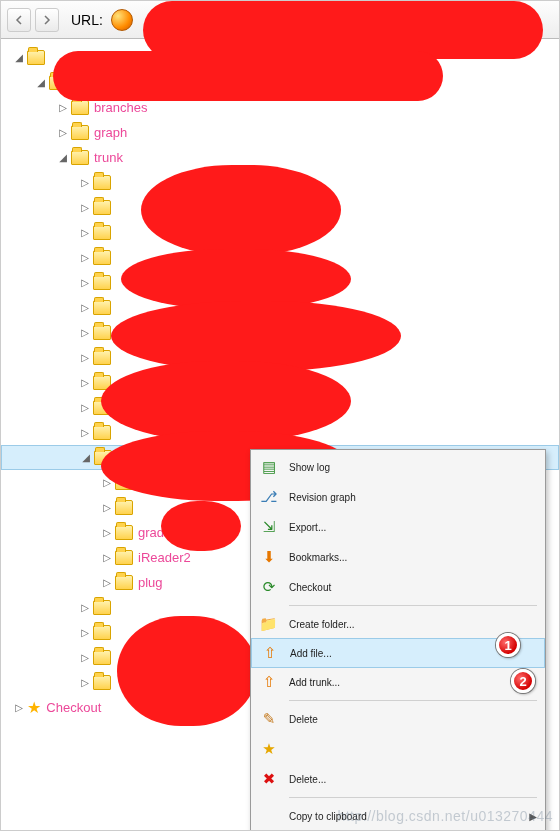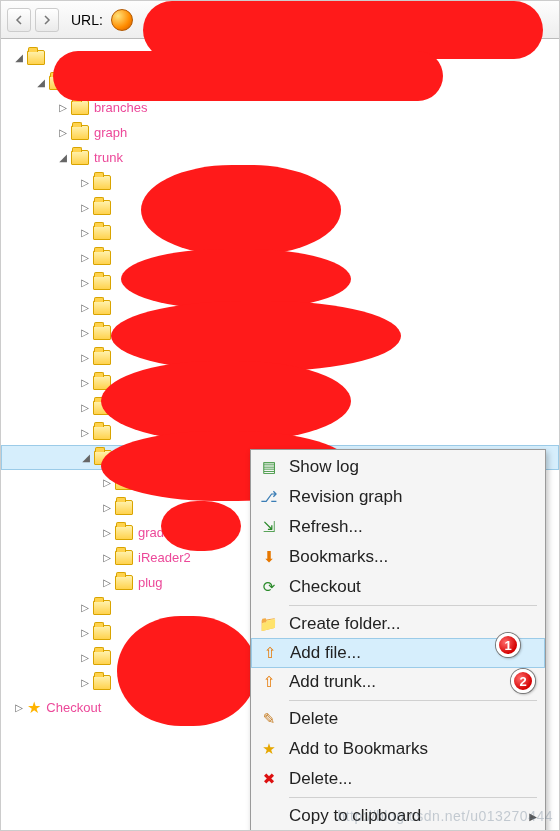--- a/index.html
+++ b/index.html
@@ -20,21 +20,21 @@
   .star { color:#ffb400; font-size:16px; margin-right:5px; }
   .label { color: #ec4899; }
 
   .blob { position: absolute; background: #ff1a1a; border-radius: 50% / 55%; }
 
   .menu { position: absolute; left: 249px; top: 448px; width: 296px; background: #f5f5f5; border: 1px solid #9a9a9a; box-shadow: 2px 3px 6px rgba(0,0,0,.25); padding: 2px 0; }
   .menu-item { display: flex; align-items: center; height: 30px; padding: 0 26px 0 8px; gap: 10px; cursor: default; position:relative; }
   .menu-item.hl { background: #d6eefc; border: 1px solid #9bcbe8; margin:-1px 0; }
   .menu-sep { height: 1px; background: #d0d0d0; margin: 3px 8px 3px 38px; }
   .menu-ico { width: 20px; height: 20px; display:flex; align-items:center; justify-content:center; font-size:15px; }
-  .menu-label { font-size: 17px; color:#222; }
+  .menu-label { font-size: 10px; color:#222; }
   .sub-arrow { position:absolute; right:8px; color:#555; font-size:10px;}
 
   .callout { position:absolute; width:24px; height:24px; border-radius:50%; background: radial-gradient(circle at 35% 35%, #ff6b6b, #d40000 70%); border:3px solid #fff; box-shadow: 0 0 0 1px #777, 1px 1px 3px rgba(0,0,0,.4); color:#fff; font-weight:bold; display:flex; align-items:center; justify-content:center; font-size:13px; }
 
   .watermark { position:absolute; bottom:6px; right:6px; color: rgba(100,120,140,.35); font-size:14px; letter-spacing:.5px; }
 
   
   .ico-green { color:#2a8a2a; }
   .ico-orange { color:#e67700; }
   .ico-blue { color:#3a7db5; }
@@ -225,21 +225,21 @@
   <div class="menu-item">
     <span class="menu-ico ico-green">▤</span>
     <span class="menu-label">Show log</span>
   </div>
   <div class="menu-item">
     <span class="menu-ico ico-blue">⎇</span>
     <span class="menu-label">Revision graph</span>
   </div>
   <div class="menu-item">
     <span class="menu-ico ico-green">⇲</span>
-    <span class="menu-label">Refresh...</span>
+    <span class="menu-label">Export...</span>
   </div>
   <div class="menu-item">
     <span class="menu-ico ico-orange">⬇</span>
     <span class="menu-label">Bookmarks...</span>
   </div>
   <div class="menu-item">
     <span class="menu-ico ico-green">⟳</span>
     <span class="menu-label">Checkout</span>
   </div>
   <div class="menu-sep"></div>
@@ -255,21 +255,20 @@
     <span class="menu-ico ico-orange">⇧</span>
     <span class="menu-label">Add trunk...</span>
   </div>
   <div class="menu-sep"></div>
   <div class="menu-item">
     <span class="menu-ico ico-pencil">✎</span>
     <span class="menu-label">Delete</span>
   </div>
   <div class="menu-item">
     <span class="menu-ico ico-gold">★</span>
-    <span class="menu-label">Add to Bookmarks</span>
   </div>
   <div class="menu-item">
     <span class="menu-ico ico-red">✖</span>
     <span class="menu-label">Delete...</span>
   </div>
   <div class="menu-sep"></div>
   <div class="menu-item">
     <span class="menu-ico"></span>
     <span class="menu-label">Copy to clipboard</span>
     <span class="sub-arrow">▶</span>

